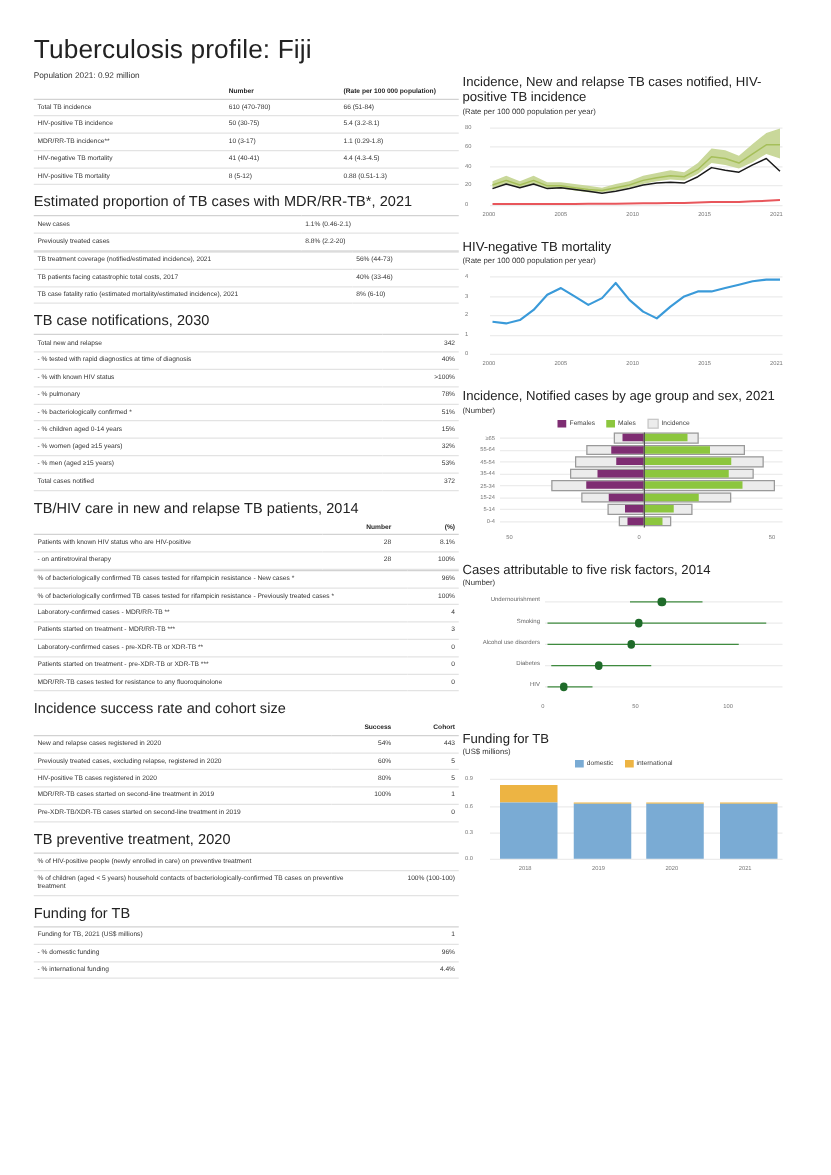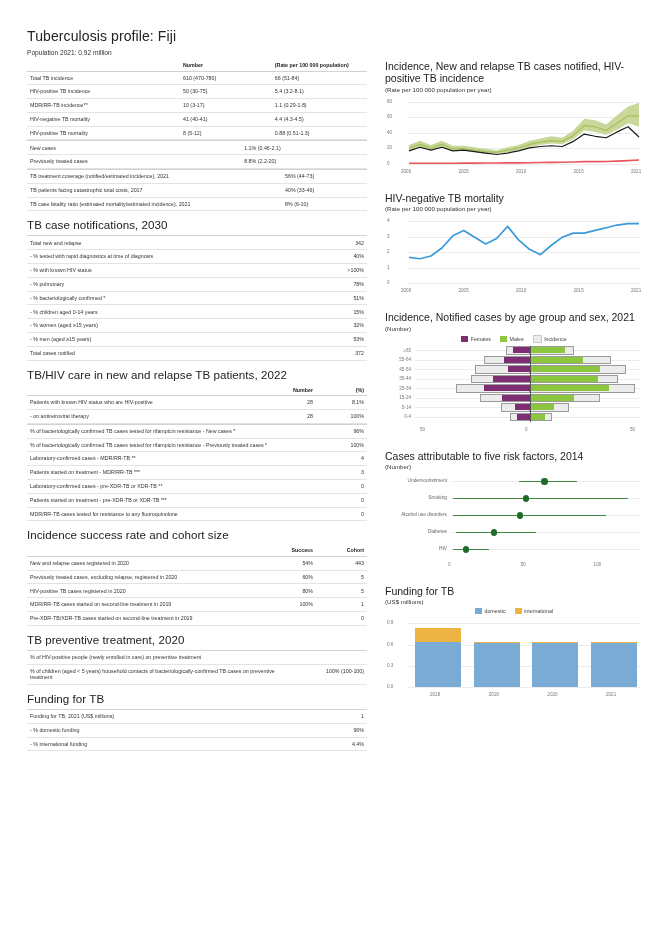--- a/index.html
+++ b/index.html
@@ -3,23 +3,23 @@
 <meta charset="utf-8">
 <style>
   html,body{margin:0;padding:0;background:#8c8c8c;}
   body{font-family:"Liberation Sans",sans-serif;}
   .page{
     width:665px;height:940px;background:#ffffff;position:relative;
     box-sizing:border-box;overflow:hidden;
   }
   .sheet{position:absolute;left:0;top:0;width:665px;height:880px;background:#fff;}
   .col-left{position:absolute;left:27px;top:28px;width:340px;}
-  .col-right{position:absolute;left:385px;top:60px;width:258px;}
-
-  .doc-title{font-size:14px;color:#222;font-weight:400;letter-spacing:0.1px;margin:0 0 5px 0;}
+  .col-right{position:absolute;left:370px;top:60px;width:258px;}
+
+  .doc-title{font-size:21px;color:#222;font-weight:400;letter-spacing:0.1px;margin:0 0 5px 0;}
   .pop-line{font-size:6.6px;color:#333;margin:0 0 4px 0;}
   h2.sec{font-size:11.6px;font-weight:400;color:#222;margin:7px 0 4px 0;letter-spacing:0.05px;}
 
   table.t{width:100%;border-collapse:collapse;table-layout:fixed;}
   table.t th{font-size:5.3px;font-weight:bold;color:#222;text-align:left;padding:2px 3px 2.5px 3px;
              border-bottom:0.6px solid #d2d2d2;vertical-align:bottom;}
   table.t td{font-size:5.3px;color:#333;padding:3.1px 3px;border-bottom:0.6px solid #e3e3e3;
              line-height:1.25;vertical-align:top;}
   table.t tr:first-child td{border-top:0.6px solid #d2d2d2;}
   table.t .right{text-align:right;}
@@ -97,20 +97,21 @@
               <td>4.4 (4.3-4.5)</td>
             </tr>
             <tr>
               <td>HIV-positive TB mortality</td>
               <td>8 (5-12)</td>
               <td>0.88 (0.51-1.3)</td>
             </tr>
           </tbody>
     </table>
 
+    <h2 class="sec">Estimated proportion of TB cases with MDR/RR-TB*, 2021</h2>
     <table class="t">
       <colgroup>
             <col style="width:63%">
             <col style="width:37%">
           </colgroup>
       <tbody id="mdr-body">
             <tr>
               <td>New cases</td>
               <td>1.1% (0.46-2.1)</td>
             </tr>
@@ -181,21 +182,21 @@
               <td>- % men (aged ≥15 years)</td>
               <td class="right">53%</td>
             </tr>
             <tr>
               <td>Total cases notified</td>
               <td class="right">372</td>
             </tr>
           </tbody>
     </table>
 
-    <h2 class="sec">TB/HIV care in new and relapse TB patients, 2022</h2>
+    <h2 class="sec">TB/HIV care in new and relapse TB patients, 2014</h2>
     <table class="t">
       <colgroup>
             <col style="width:68%">
             <col style="width:17%">
             <col style="width:15%">
           </colgroup>
       <thead>
             <tr>
         <th></th>
         <th class="right">Number</th>

